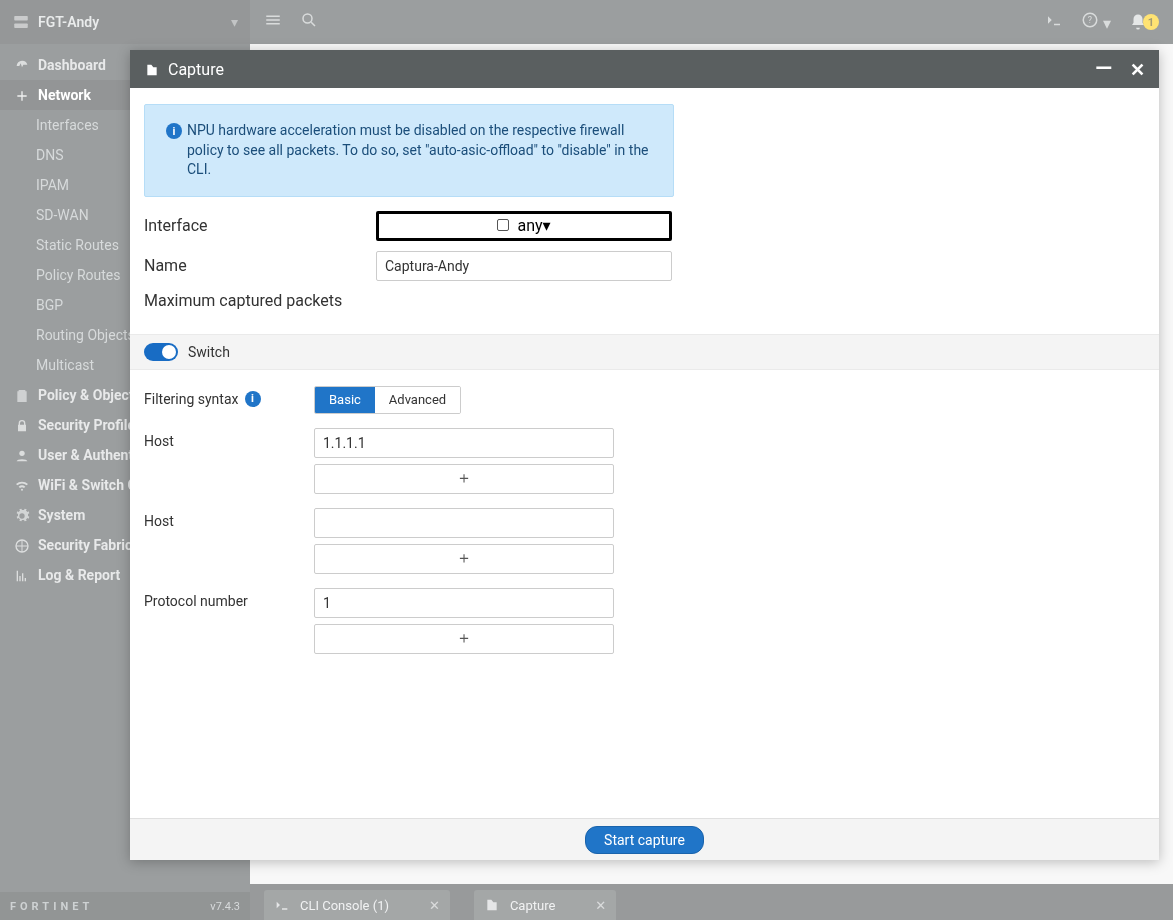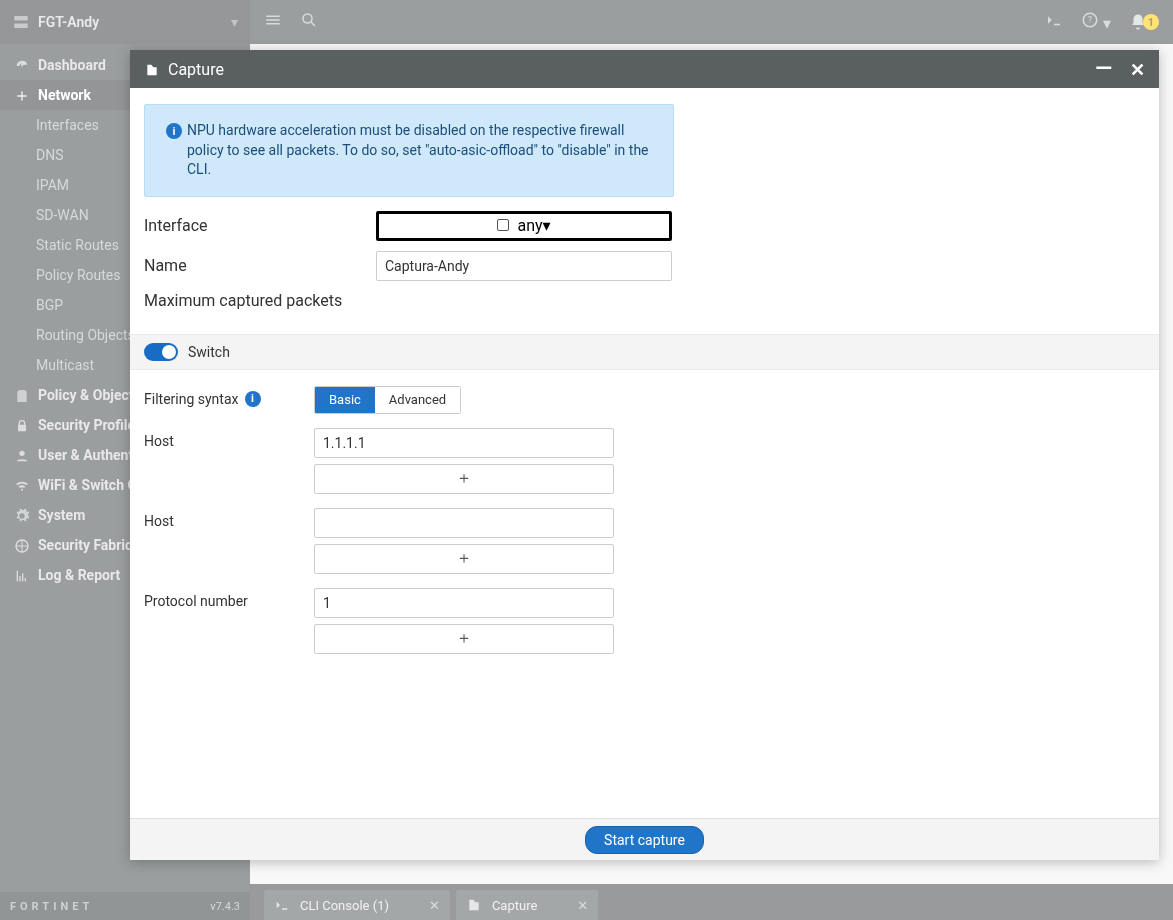--- a/index.html
+++ b/index.html
@@ -27,21 +27,21 @@
 
 .topbar { position:absolute;top:0;left:250px;right:0;height:44px;background:#4a4f50;display:flex;align-items:center;padding:0 14px;color:#cfd3d4;}
 .tb-left{display:flex;align-items:center;gap:18px;}
 .tb-right{margin-left:auto;display:flex;align-items:center;gap:18px;}
 .tb-ic{opacity:.85;font-size:16px;}
 .badge{background:#ffcc00;color:#5b4b00;border-radius:50%;width:16px;height:16px;font-size:11px;display:inline-flex;align-items:center;justify-content:center;font-weight:700;}
 .bell-wrap{position:relative;display:inline-flex;align-items:center;}
 .bell-wrap .badge{margin-left:-4px;}
 
 
-.tabstrip{position:absolute;bottom:0;left:250px;right:0;height:36px;background:#444849;display:flex;align-items:flex-end;padding-left:14px;gap:6px;}
+.tabstrip{position:absolute;bottom:0;left:250px;right:0;height:36px;background:#444849;display:flex;align-items:flex-end;padding-left:14px;gap:24px;}
 .tab{background:#5a5f60;color:#e5e7e8;height:30px;display:flex;align-items:center;padding:0 10px;border-radius:3px 3px 0 0;font-size:13px;gap:10px;}
 .tab .tab-ic{opacity:.85;}
 .tab .close{margin-left:30px;opacity:.7;}
 
 
 .panel{position:absolute;top:50px;left:130px;right:14px;bottom:60px;background:#fff;z-index:10;box-shadow:0 2px 12px rgba(0,0,0,0.25);}
 .panel-header{height:38px;background:#5a5f60;color:#fff;display:flex;align-items:center;padding:0 14px;}
 .panel-header .title{font-size:16px;display:flex;align-items:center;gap:8px;}
 .panel-header .win-ctrl{margin-left:auto;display:flex;align-items:center;gap:18px;font-weight:700;}
 .panel-body{padding:0 0 0 0;height:calc(100% - 38px - 42px);overflow:auto;background:#fff;}

